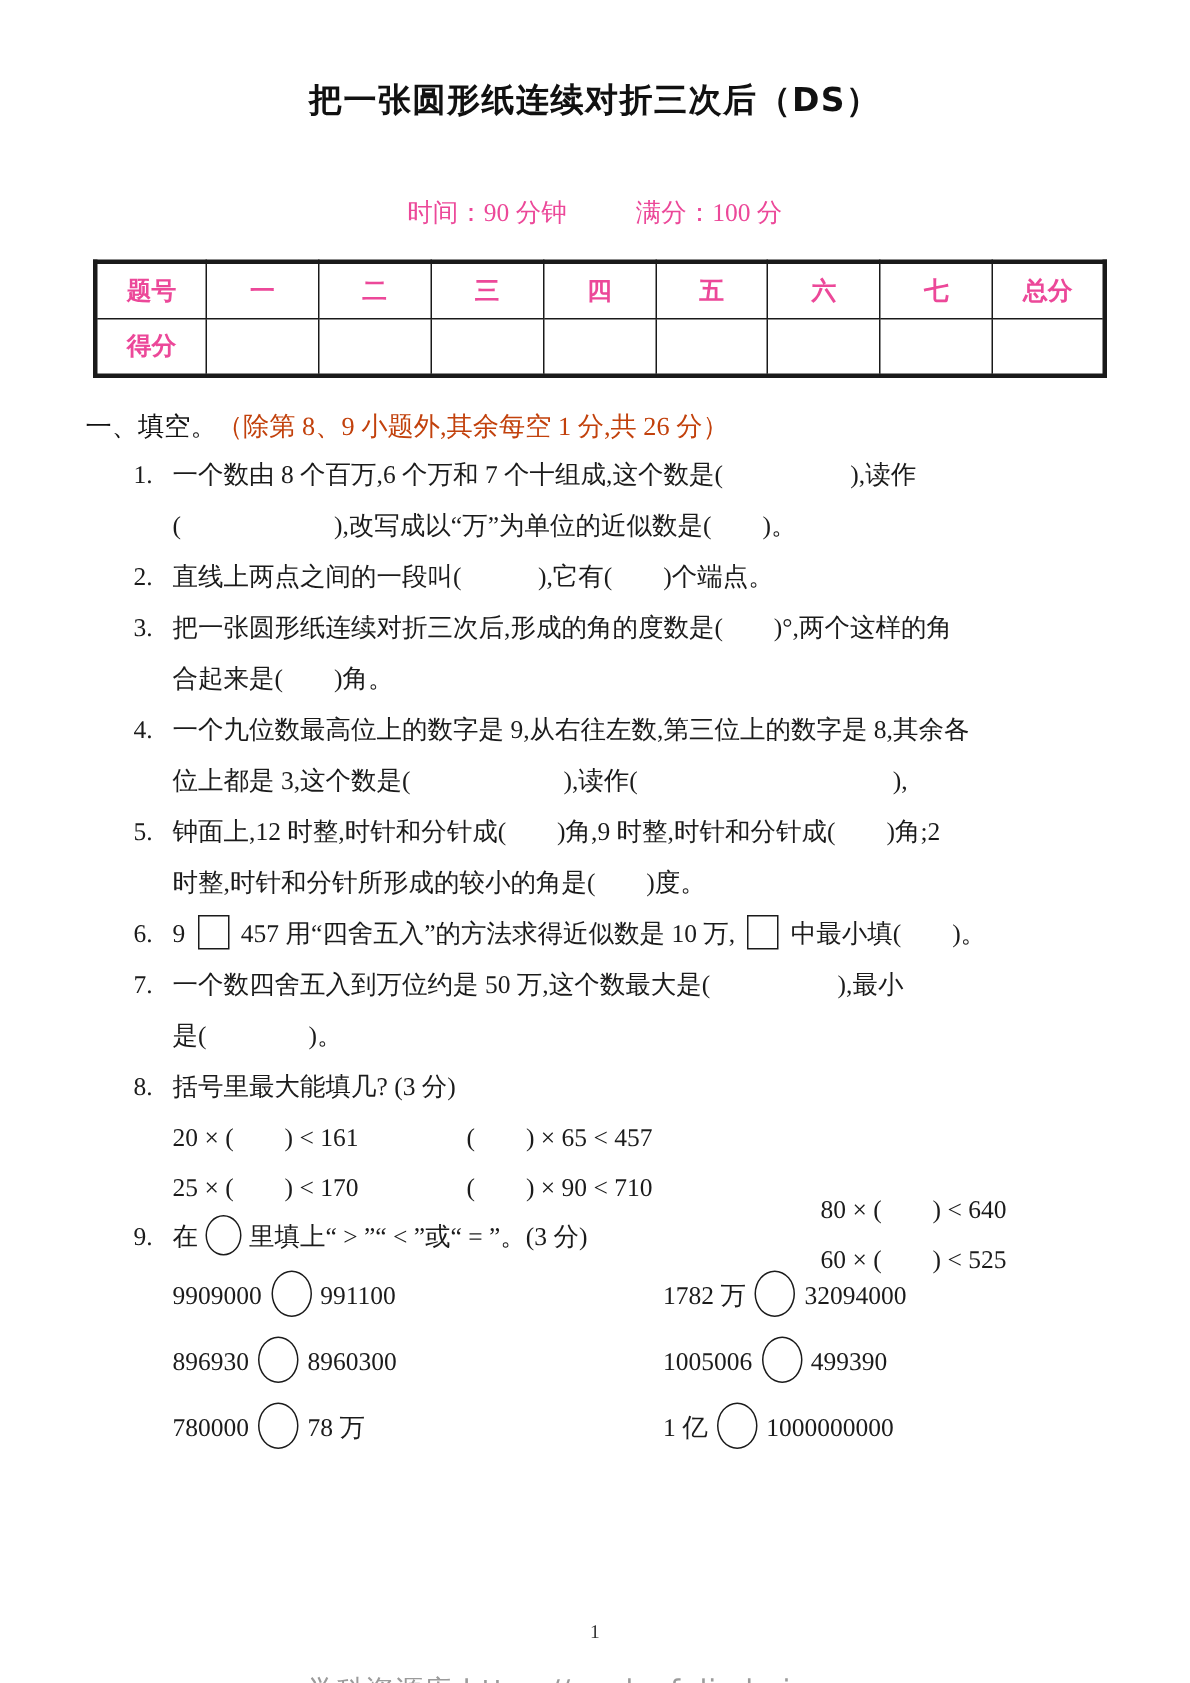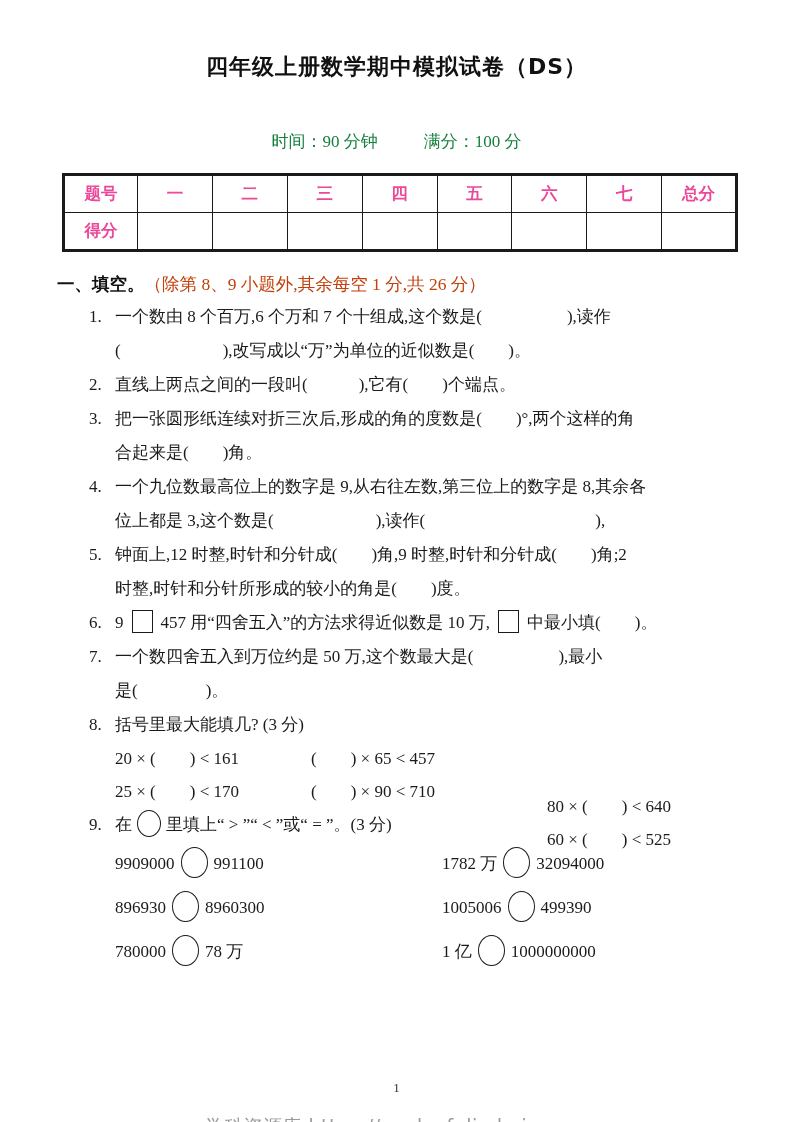--- a/index.html
+++ b/index.html
@@ -20,21 +20,21 @@
     font-weight: bold;
     font-size: 22px;
     letter-spacing: 1px;
     color: #111;
   }
 
   .exam-meta {
     margin-top: 48px;
     text-align: center;
     font-size: 17px;
-    color: #15803d;
+    color: #ec4899;
   }
   .exam-meta .meta-item { display: inline-block; }
   .exam-meta .meta-gap { display: inline-block; width: 46px; }
 
   .score-table {
     margin: 20px 0 0 62px;
     border-collapse: collapse;
     table-layout: fixed;
     width: 676px;
     border: 3px solid #1a1a1a;
@@ -50,21 +50,21 @@
     color: #ec4899;
   }
   .score-table col.c-label { width: 74px; }
 
   .section-heading {
     margin: 20px 0 4px 57px;
     font-size: 17.5px;
   }
   .section-heading .sec-bold {
     font-family: "DejaVu Sans", "Liberation Sans", sans-serif;
-    font-weight: bold;
+    font-weight: normal;
     color: #111;
   }
   .section-heading .sec-note { font-weight: normal; color: #c2410c; }
 
   .questions { margin-left: 62px; width: 690px; font-size: 17px; }
   .q-line {
     line-height: 34px;
     height: 34px;
     white-space: nowrap;
     padding-left: 53px;
@@ -115,21 +115,21 @@
     font-size: 19px;
     color: #9b9b9b;
     letter-spacing: 0.5px;
   }
 </style>
 </head>
 <body>
 
 <div class="page">
 
-  <div class="exam-title">四年级上册数学期中模拟试卷（DS）</div>
+  <div class="exam-title">把一张圆形纸连续对折三次后（DS）</div>
 
   <div class="exam-meta">
     <span class="meta-item">时间：90 分钟</span><span class="meta-gap"></span><span class="meta-item">满分：100 分</span>
   </div>
 
   <table class="score-table">
     <colgroup>
       <col class="c-label">
         <col>
         <col>

